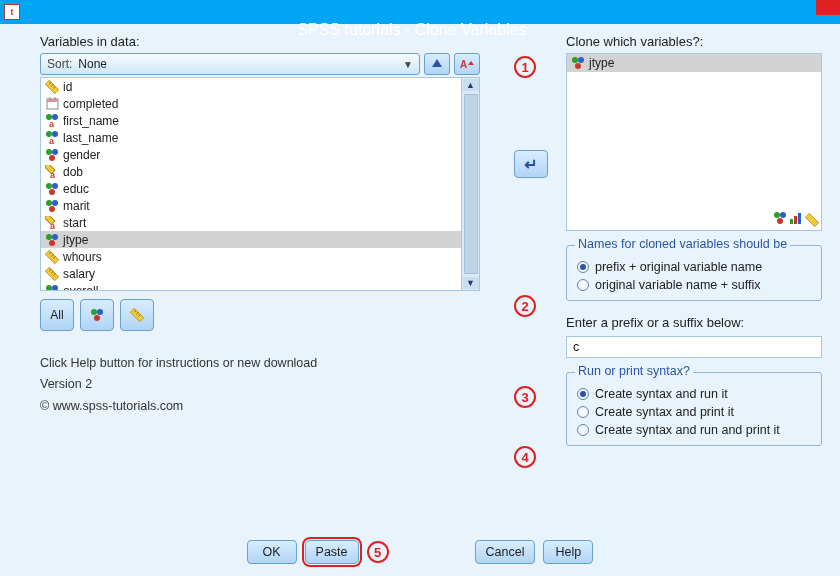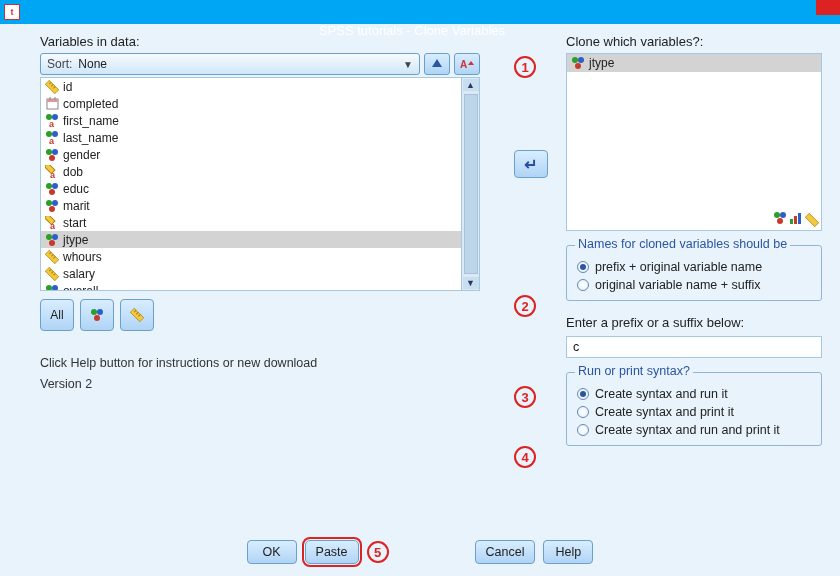--- a/index.html
+++ b/index.html
@@ -44,21 +44,21 @@
     background: #fff;
     border:1px solid #c33;
     position:relative;
     display:flex; align-items:center; justify-content:center;
     font-size:9px; color:#c33; font-weight:bold;
   }
   .title-text {
     flex:1;
     text-align:center;
     color:#fff;
-    font-size:13px;
+    font-size:16px;
     padding-right:40px;
     margin-top:36px;
   }
   .title-close {
     width: 24px; height:15px;
     background: #d22;
     position:absolute; top:0; right:0;
   }
 
   .content {
@@ -461,20 +461,21 @@
               <line x1="3" y1="0" x2="3" y2="3" stroke="#a6801a"></line>
               <line x1="6" y1="0" x2="6" y2="3" stroke="#a6801a"></line>
               <line x1="9" y1="0" x2="9" y2="3" stroke="#a6801a"></line>
             </svg>
         </div>
       </div>
 
       <div class="help-block">
         <div>Click Help button for instructions or new download</div>
         <div>Version 2</div>
+        <div>© www.spss-tutorials.com</div>
       </div>
     </div>
 
     <div class="right-col" style="margin-left:58px;">
 
       <div class="callout" style="left:-52px; top:22px">1</div>
       <div class="callout" style="left:-52px; top:261px">2</div>
       <div class="callout" style="left:-52px; top:352px">3</div>
       <div class="callout" style="left:-52px; top:412px">4</div>
 

